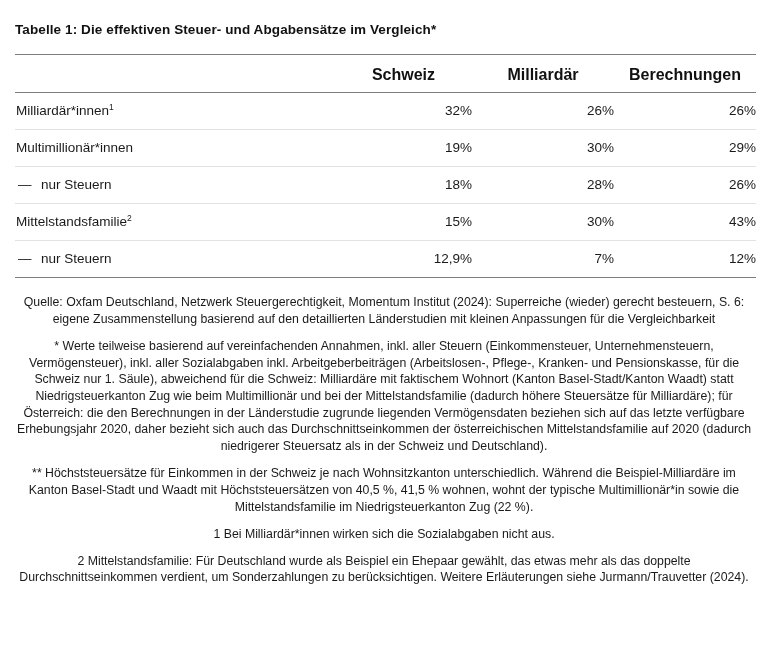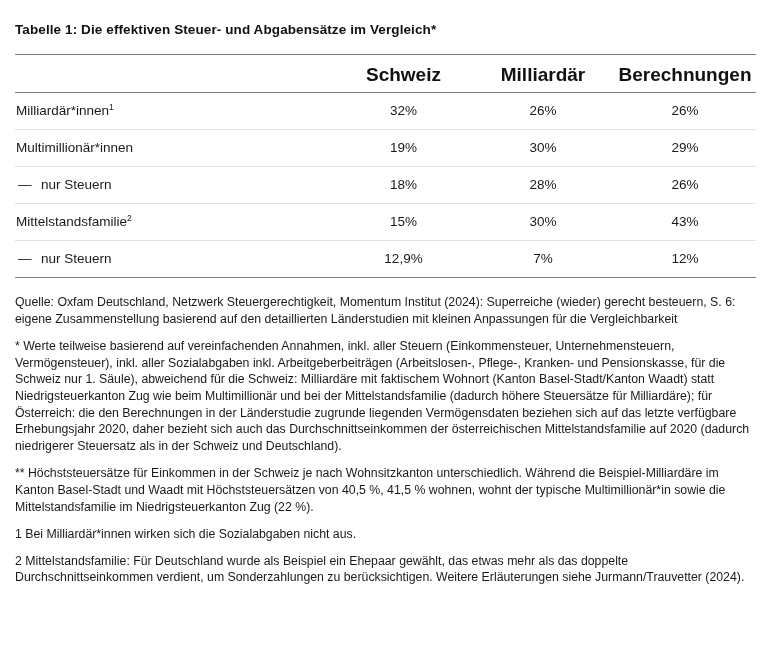--- a/index.html
+++ b/index.html
@@ -35,39 +35,39 @@
   }
 
   
   .data-table {
     width: 741px;
     border-collapse: collapse;
     margin-top: 15px;
     table-layout: fixed;
   }
   .data-table thead th {
-    font-size: 19px;
+    font-size: 16px;
     font-weight: bold;
     color: #111111;
     padding: 11px 0 9px 0;
     border-top: 1.6px solid #7d7d7d;
     border-bottom: 1.6px solid #7d7d7d;
     text-align: center;
     line-height: 17px;
   }
   .data-table thead th.col-label {
     text-align: left;
   }
   .data-table tbody td {
     font-size: 13.5px;
     font-weight: normal;
     color: #1a1a1a;
     padding: 9px 0 9px 0;
     border-bottom: 1px solid #e2e2e2;
-    text-align: center;
+    text-align: right;
     line-height: 18px;
     vertical-align: middle;
   }
   .data-table tbody tr:last-child td {
     border-bottom: 1.6px solid #7d7d7d;
   }
   .data-table tbody td.col-label {
     text-align: left;
     padding-left: 1px;
   }
@@ -91,21 +91,21 @@
   
   .notes {
     padding-top: 16px;
   }
   .note {
     font-size: 12.3px;
     line-height: 16.6px;
     color: #1a1a1a;
     margin: 0 0 11px 0;
     max-width: 740px;
-    text-align: left;
+    text-align: center;
   }
   .note.tight { margin-bottom: 10px; }
   .note.last { margin-bottom: 0; }
 </style>
 </head>
 <body>
 
 <div class="page">
 
   <div class="table-title">Tabelle 1: Die effektiven Steuer- und Abgabensätze im Vergleich*</div>

